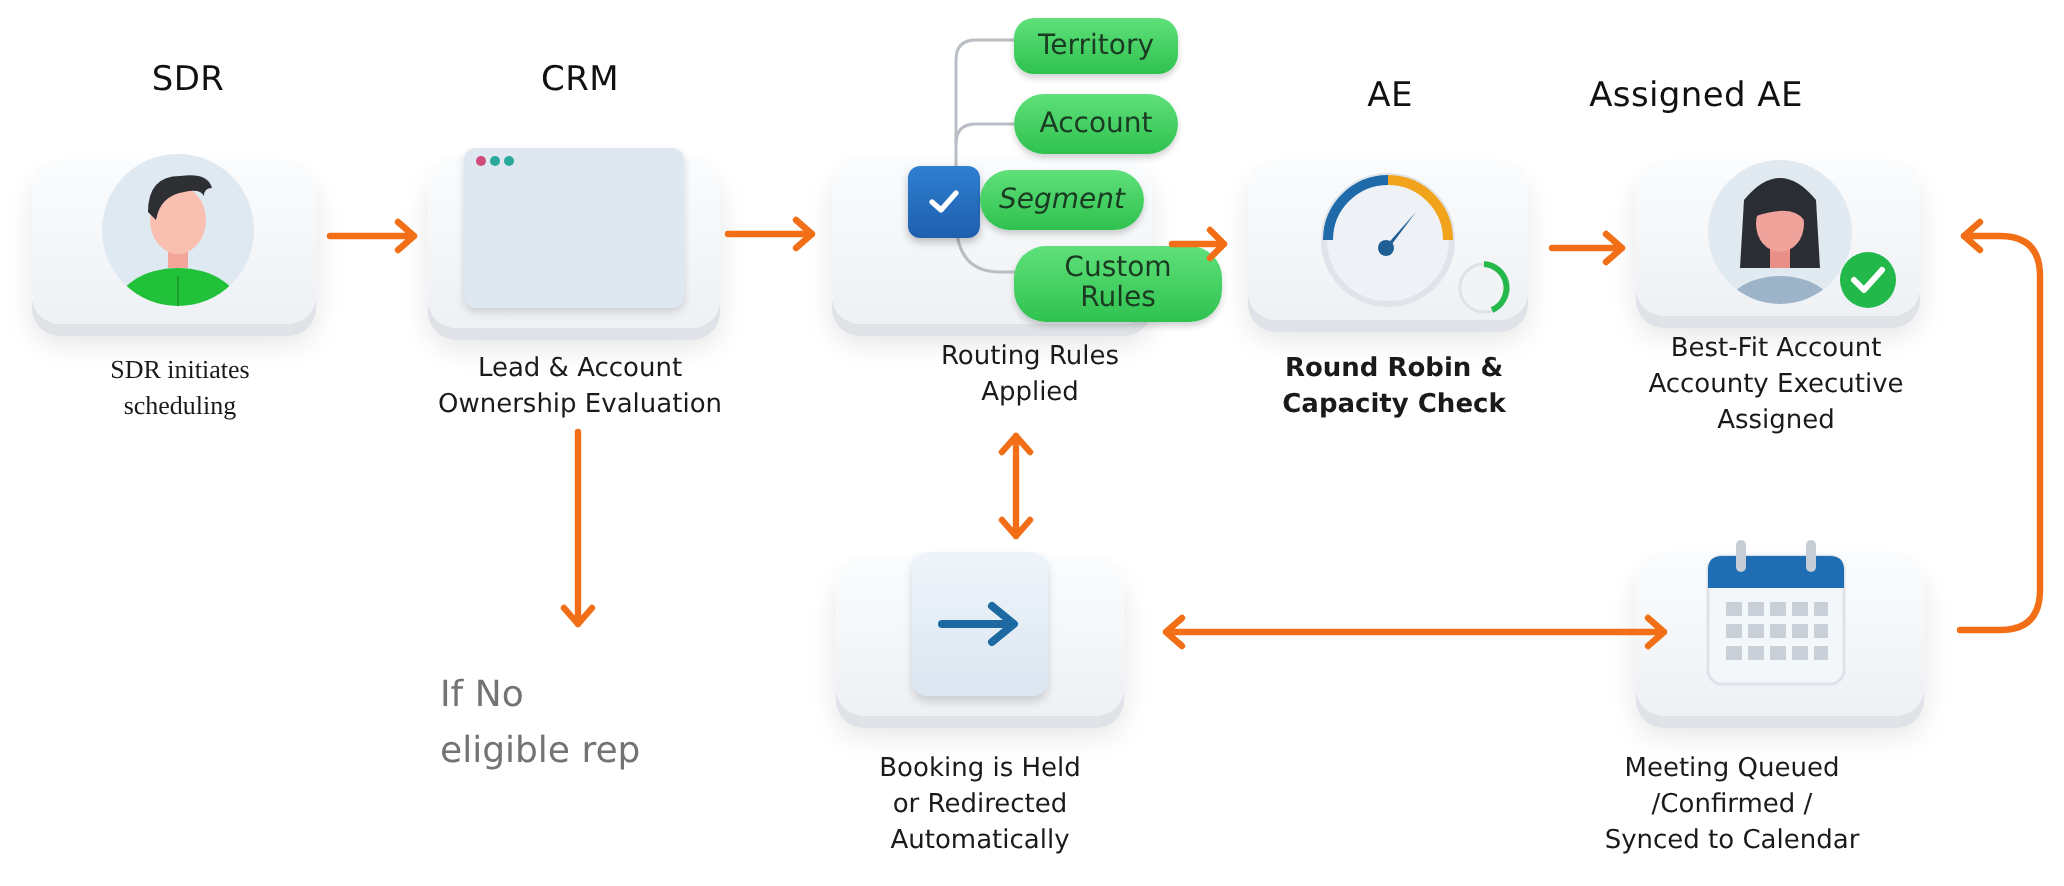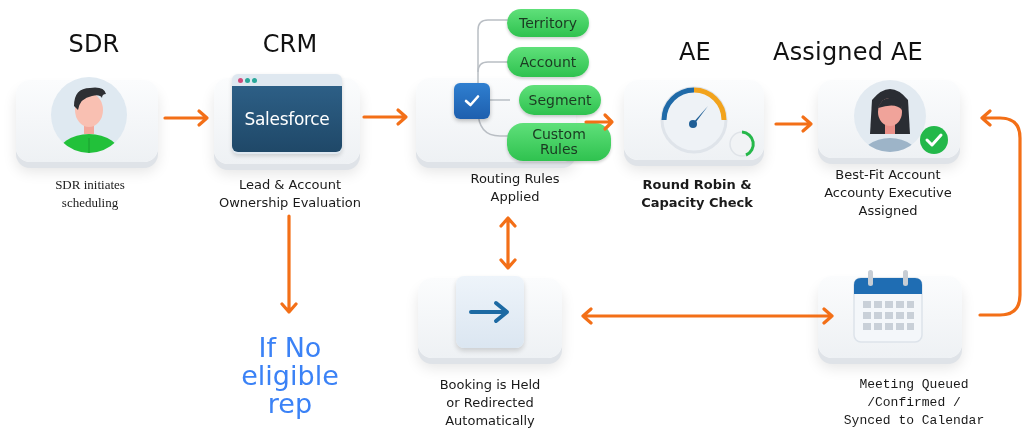--- a/index.html
+++ b/index.html
@@ -1,27 +1,27 @@
 <!DOCTYPE html>
 <html><head>
 <meta charset="utf-8">
 <style>
   * { box-sizing: border-box; margin: 0; padding: 0; }
   html, body { width: 1032px; height: 443px; background: #ffffff; overflow: hidden; }
   body { position: relative; font-family: "DejaVu Sans", sans-serif; color: #111; }
   .abs { position: absolute; }
-  .heading { position: absolute; font-size: 24px; font-weight: 400; text-align: center; color: #111; letter-spacing: 0.2px; }
+  .heading { position: absolute; font-size: 17px; font-weight: 400; text-align: center; color: #111; letter-spacing: 0.2px; }
   .caption { position: absolute; font-size: 13px; line-height: 18px; text-align: center; color: #1a1a1a; white-space: pre-line; }
   .card { position: absolute; background: linear-gradient(180deg, #fbfcfd 0%, #eef1f4 100%); border-radius: 14px;
           box-shadow: 0 6px 0 #dfe3e8, 0 10px 14px rgba(0,0,0,0.10); }
   .overlay { position: absolute; left: 0; top: 0; width: 1032px; height: 443px; pointer-events: none; }
   .pill { position: absolute; background: linear-gradient(180deg, #5fe07a 0%, #2fc24f 100%); border-radius: 16px;
           color: #1b3a22; font-size: 14px; text-align: center; line-height: 15px; display: flex; align-items: center; justify-content: center;
           box-shadow: 0 2px 3px rgba(0,0,0,0.18); }
-  .noeligible { position: absolute; font-size: 27px; line-height: 28px; text-align: center; white-space: pre-line; color: #3b82f6; }
+  .noeligible { position: absolute; font-size: 18px; line-height: 28px; white-space: pre-line; color: #737373; }
 </style>
 </head>
 <body>
 
 <div class="heading" style="left:50px; top:30px; width:88px;">SDR</div>
 <div class="heading" style="left:240px; top:30px; width:100px;">CRM</div>
 <div class="heading" style="left:650px; top:38px; width:90px;">AE</div>
 <div class="heading" style="left:748px; top:38px; width:200px;">Assigned AE</div>
 
 <div class="card" style="left:16px; top:80px; width:142px; height:82px;">
@@ -42,43 +42,40 @@
   </svg>
 </div>
 <div class="caption" style="left:20px; top:176px; width:140px;font-family:Liberation Serif, serif;">SDR initiates
 scheduling</div>
 
 <div class="card" style="left:214px; top:78px; width:146px; height:86px;">
   <div class="abs" style="left:18px; top:-4px; width:110px; height:80px; border-radius:6px; background:#dfe8f0; box-shadow:0 2px 4px rgba(0,0,0,0.15);">
     <div class="abs" style="left:6px; top:4px; width:5px; height:5px; border-radius:50%; background:#d04a7a;"></div>
     <div class="abs" style="left:13px; top:4px; width:5px; height:5px; border-radius:50%; background:#2aa89a;"></div>
     <div class="abs" style="left:20px; top:4px; width:5px; height:5px; border-radius:50%; background:#2aa89a;"></div>
-    <div class="abs" style="left:0; top:12px; width:110px; height:66px; border-radius:0 0 6px 6px; background:linear-gradient(180deg,#2d5f86 0%,#1f4868 100%); display:flex; align-items:center; justify-content:center;">
-      <span style="color:#fff; font-size:17px; letter-spacing:-0.3px;">Salesforce</span>
-    </div>
   </div>
 </div>
 <div class="caption" style="left:205px; top:176px; width:170px;">Lead &amp; Account
 Ownership Evaluation</div>
 
 <div class="card" style="left:416px; top:78px; width:160px; height:84px;"></div>
 <svg class="abs" style="left:470px; top:10px;" width="50" height="150" viewBox="0 0 50 150">
   <path d="M8 80 L8 20 Q8 10 18 10 L40 10" fill="none" stroke="#b9bec4" stroke-width="1.5"></path>
   <path d="M8 62 Q8 52 18 52 L40 52" fill="none" stroke="#b9bec4" stroke-width="1.5"></path>
   <path d="M8 90 L40 90" fill="none" stroke="#b9bec4" stroke-width="1.5"></path>
   <path d="M8 100 Q8 126 30 126 L40 126" fill="none" stroke="#b9bec4" stroke-width="1.5"></path>
 </svg>
 <div class="abs" style="left:454px; top:83px; width:36px; height:36px; border-radius:6px; background:linear-gradient(180deg,#2f7fd0,#1e5fae); box-shadow:0 2px 4px rgba(0,0,0,0.25); display:flex; align-items:center; justify-content:center;">
   <svg width="20" height="20" viewBox="0 0 20 20">
       <path d="M4 10 L8.5 14 L16 5.5" fill="none" stroke="#fff" stroke-width="2.6" stroke-linecap="round" stroke-linejoin="round"></path>
     </svg>
 </div>
-<div class="pill" style="left:507px; top:9px; width:82px; height:28px;">Territory</div>
+<div class="pill" style="left:507px; top:9px; width:82px; height:28px;border-radius:10px;">Territory</div>
 <div class="pill" style="left:507px; top:47px; width:82px; height:30px;">Account</div>
-<div class="pill" style="left:519px; top:85px; width:82px; height:30px;">Segment</div>
+<div class="pill" style="left:490px; top:85px; width:82px; height:30px;font-style:italic;">Segment</div>
 <div class="pill" style="left:507px; top:123px; width:104px; height:38px; white-space:pre-line;">Custom
 Rules</div>
 <div class="caption" style="left:450px; top:170px; width:130px;">Routing Rules
 Applied</div>
 
 <div class="card" style="left:624px; top:80px; width:140px; height:80px;">
   <svg class="abs" style="left:26px; top:0px;" width="110" height="80" viewBox="0 0 110 80">
     <circle cx="44" cy="40" r="32" fill="#eef2f6" stroke="#dfe4ea" stroke-width="3"></circle>
     <path d="M14 40 A30 30 0 0 1 44 10" fill="none" stroke="#1f6aa8" stroke-width="5"></path>
     <path d="M44 10 A30 30 0 0 1 74 40" fill="none" stroke="#f2a31c" stroke-width="5"></path>
@@ -143,21 +140,21 @@
         <rect x="46" y="42" width="8" height="7"></rect>
         <rect x="57" y="42" width="7" height="7"></rect>
       <rect x="13" y="53" width="8" height="7"></rect>
         <rect x="24" y="53" width="8" height="7"></rect>
         <rect x="35" y="53" width="8" height="7"></rect>
         <rect x="46" y="53" width="8" height="7"></rect>
         <rect x="57" y="53" width="7" height="7"></rect>
     </g>
   </svg>
 </div>
-<div class="caption" style="left:824px; top:376px; width:180px;font-family:Liberation Mono, monospace;">Meeting Queued
+<div class="caption" style="left:776px; top:376px; width:180px;">Meeting Queued
 /Confirmed /
 Synced to Calendar</div>
 
 <div class="noeligible" style="left:220px; top:334px; width:140px;">If No
 eligible rep</div>
 
 <svg class="overlay" width="1032" height="443" viewBox="0 0 1032 443">
   <g fill="none" stroke="#f36f17" stroke-width="3.2" stroke-linecap="round" stroke-linejoin="round">
 
     <path d="M165 118 L207 118 M199 111 L207 118 L199 125"></path>

